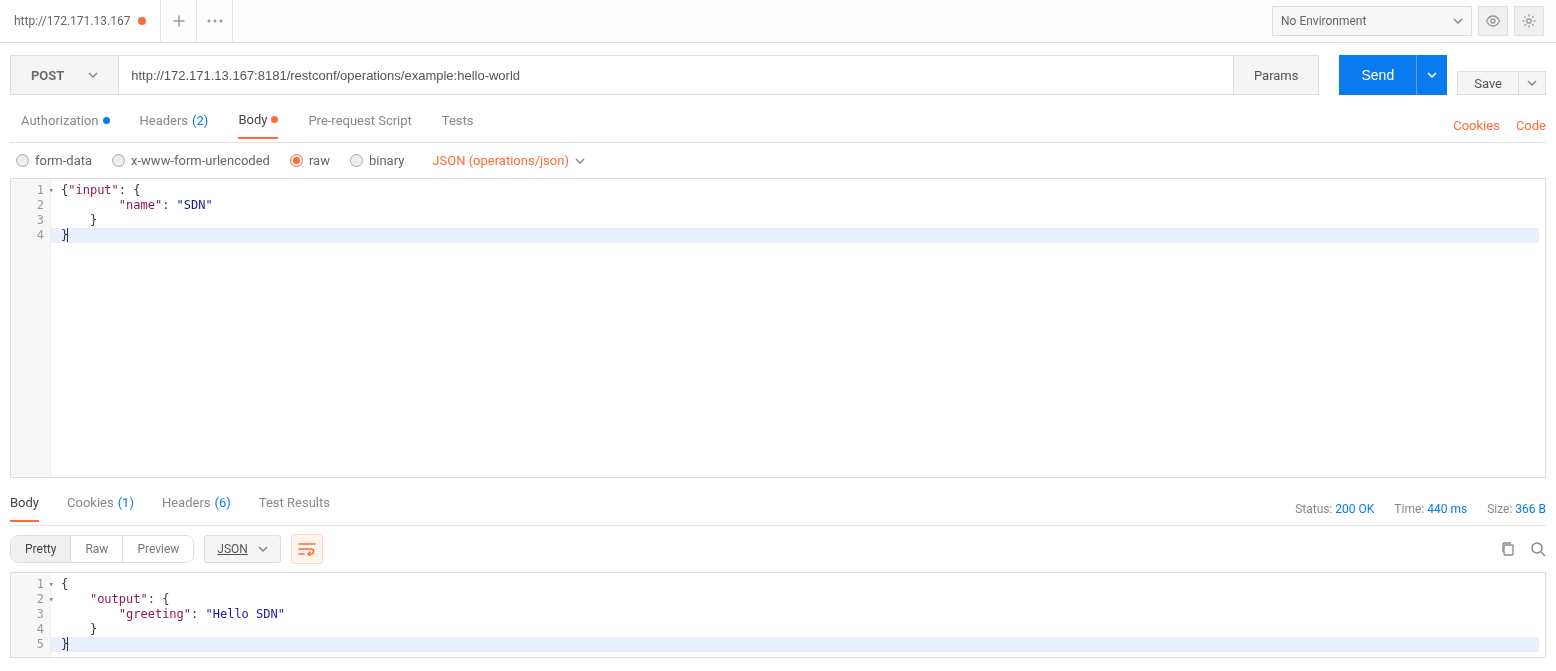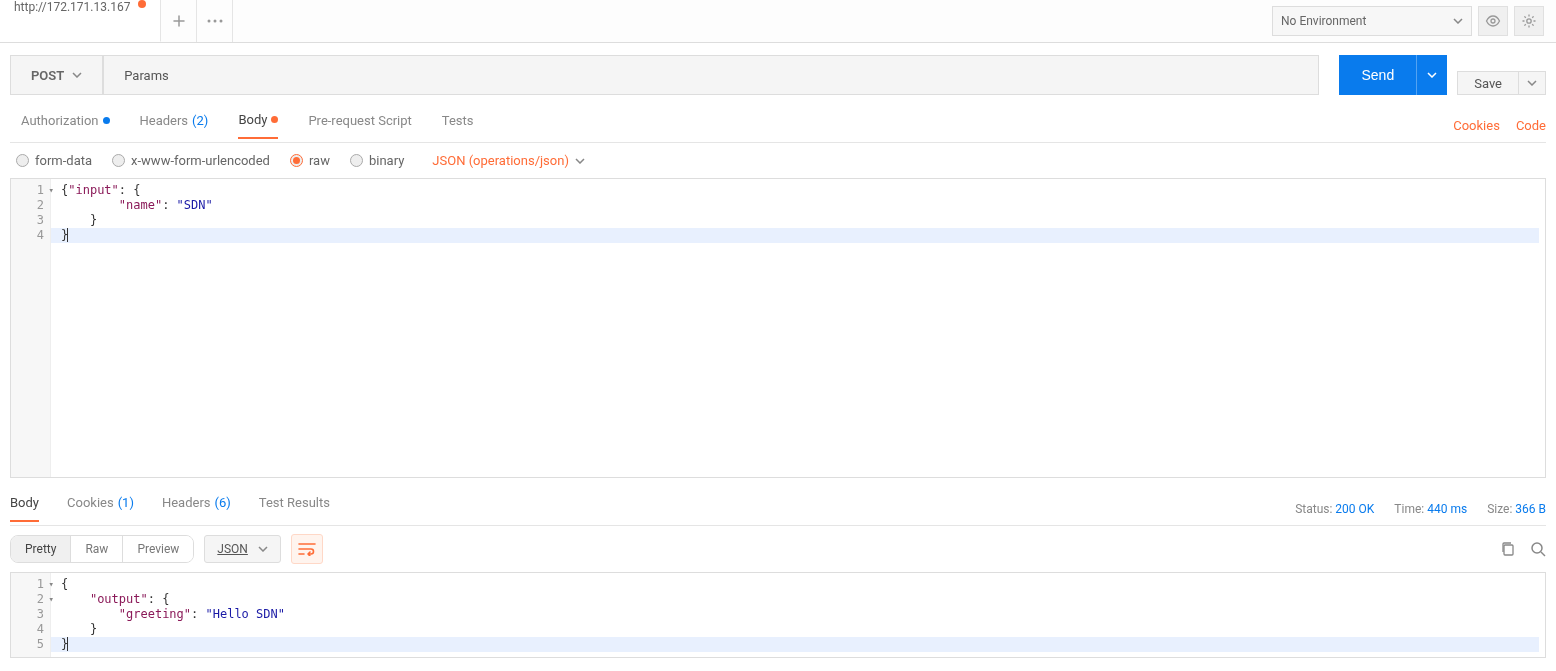--- a/index.html
+++ b/index.html
@@ -13,21 +13,21 @@
 .top-bar {
   display: flex;
   align-items: center;
   justify-content: space-between;
   height: 43px;
   border-bottom: 1px solid #ddd;
   background: #fdfdfd;
 }
 .tabs-left { display: flex; align-items: center; }
 .tab {
-  display: flex; align-items: flex-start;
+  display: flex; align-items: center;
   height: 42px; padding: 0 14px;
   border-right: 1px solid #e5e5e5;
   border-bottom: 1px solid #ddd;
   font-size: 12px; color: #666; cursor: pointer;
   background: #fff;
 }
 .tab.active { border-bottom: 1px solid #fff; }
 .unsaved-dot { width: 8px; height: 8px; border-radius: 50%; background: #ff6c37; margin-left: 8px; }
 .icon-btn {
   width: 36px; height: 42px; display: flex; align-items: center; justify-content: center;
@@ -43,21 +43,21 @@
 .small-icon-btn {
   width: 30px; height: 30px; display: flex; align-items: center; justify-content: center;
   background: #f0f0f0; border: 1px solid #e0e0e0; cursor: pointer; color: #888;
 }
 
 .url-row {
   display: flex; align-items: stretch; height: 40px; margin: 12px 10px 0 10px;
   border: 1px solid #ddd; background: #f5f5f5;
 }
 .method-btn {
-  display: flex; align-items: center; gap: 8px; padding: 0 20px;
+  display: flex; align-items: center; gap: 24px; padding: 0 20px;
   font-weight: 600; color: #666; cursor: pointer; border-right: 1px solid #ddd;
 }
 .url-input {
   flex: 1; border: none; background: #fff; padding: 0 12px; font-size: 13px; color: #555;
   outline: none;
 }
 .params-btn { display: flex; align-items: center; padding: 0 20px; cursor: pointer; border-left: 1px solid #ddd; }
 .send-btn {
   display: flex; align-items: stretch; margin-left: 10px; background: #097bed; color: #fff;
   border: none; cursor: pointer; font-size: 14px;
@@ -185,20 +185,21 @@
 </div>
 
 <div style="display:flex; align-items:stretch;">
   <div class="url-row" style="flex:1;">
     <div class="method-btn">
       <span>POST</span>
       <svg width="10" height="6" viewBox="0 0 10 6">
           <path d="M1 1l4 4 4-4" stroke="#888" stroke-width="1.5" fill="none"></path>
         </svg>
     </div>
+    <input class="url-input" value="http://172.171.13.167:8181/restconf/operations/example:hello-world" style="">
     <div class="params-btn">
       <span>Params</span>
     </div>
   </div>
   <button class="send-btn" style="margin-top:12px;justify-content:center;">
     <span class="lbl">Send</span>
     <span class="caret">
       <svg width="10" height="6" viewBox="0 0 10 6">
           <path d="M1 1l4 4 4-4" stroke="#fff" stroke-width="1.5" fill="none"></path>
         </svg>

